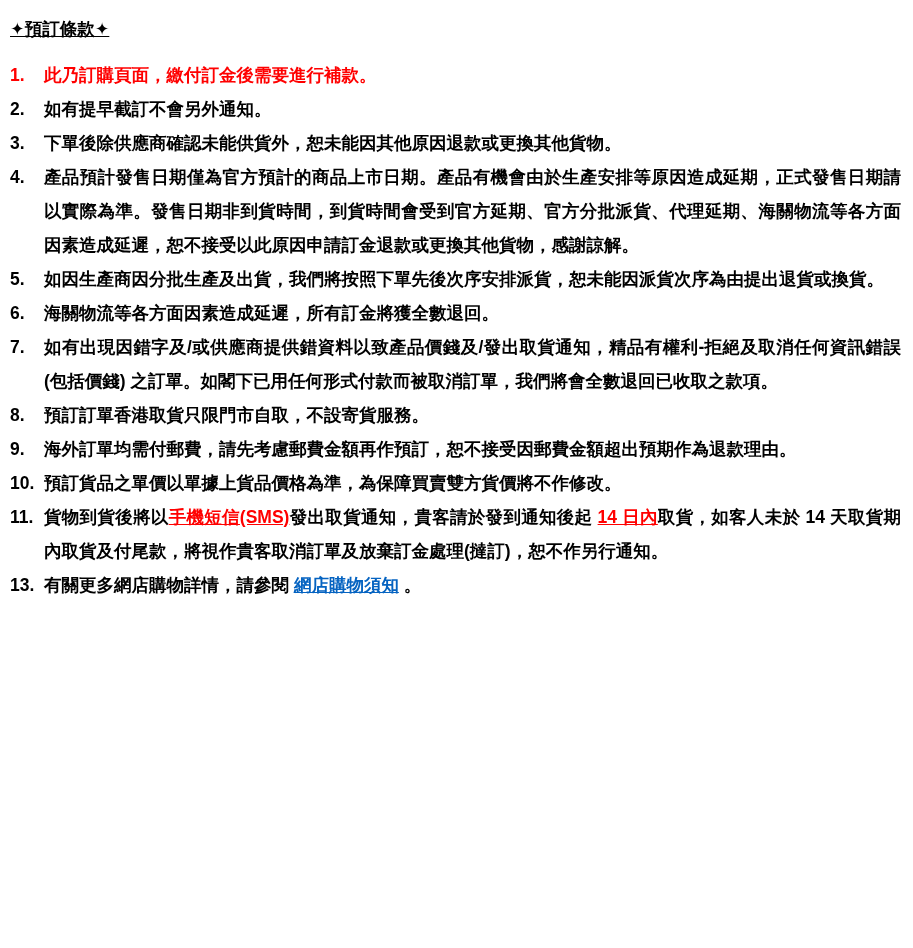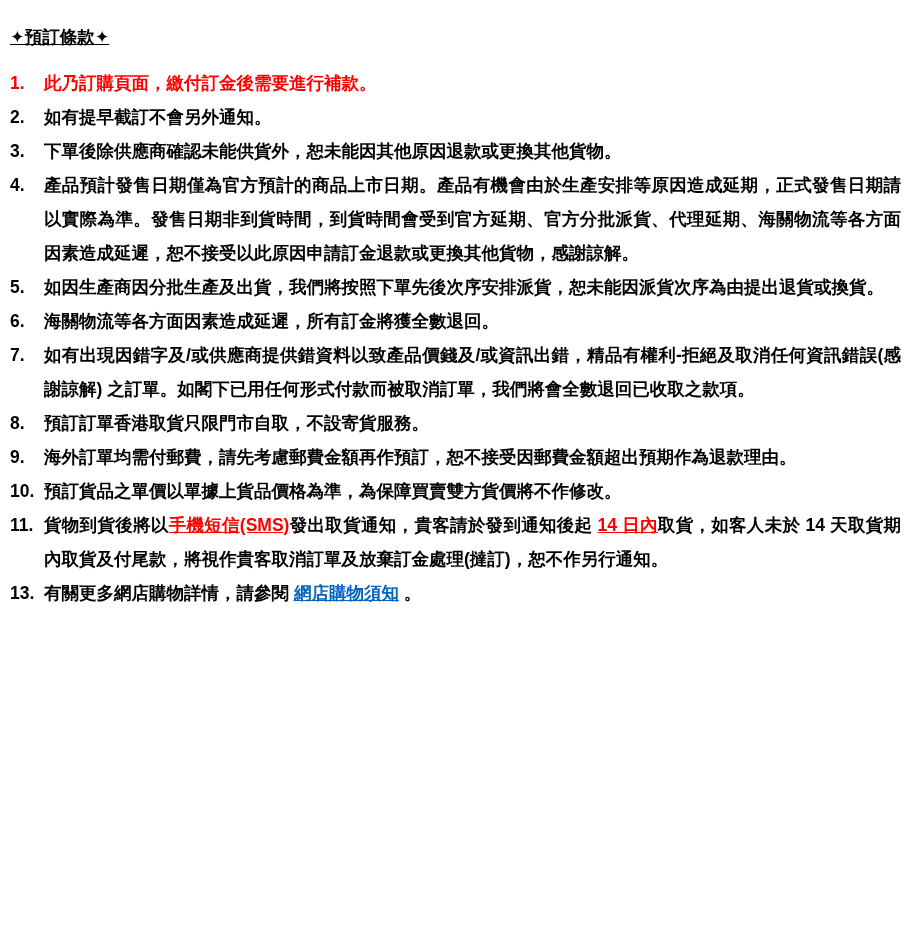--- a/index.html
+++ b/index.html
@@ -14,21 +14,21 @@
     padding: 6px 12px 0 10px;
     font-size: 17.5px;
   }
   .title {
     color: #ff0000;
     line-height: 34px;
     text-decoration: underline;
     letter-spacing: 0.5px;
   }
   .section-header {
-    margin-top: 14px;
+    margin-top: 6px;
     line-height: 34px;
   }
   .section-header .hdr-text {
     text-decoration: underline;
   }
   .terms {
     margin-top: 12px;
   }
   .term {
     display: flex;
@@ -90,21 +90,21 @@
       <div class="txt">如因生產商因分批生產及出貨，我們將按照下單先後次序安排派貨，恕未能因派貨次序為由提出退貨或換貨。</div>
     </div>
 
     <div class="term">
       <span class="num">6.</span>
       <div class="txt">海關物流等各方面因素造成延遲，所有訂金將獲全數退回。</div>
     </div>
 
     <div class="term">
       <span class="num">7.</span>
-      <div class="txt">如有出現因錯字及/或供應商提供錯資料以致產品價錢及/或資訊出錯，精品有權利-拒絕及取消任何資訊錯誤(感謝諒解) 之訂單。如閣下已用任何形式付款而被取消訂單，我們將會全數退回已收取之款項。</div>
+      <div class="txt">如有出現因錯字及/或供應商提供錯資料以致產品價錢及/發出取貨通知，精品有權利-拒絕及取消任何資訊錯誤(包括價錢) 之訂單。如閣下已用任何形式付款而被取消訂單，我們將會全數退回已收取之款項。</div>
     </div>
 
     <div class="term">
       <span class="num">8.</span>
       <div class="txt">預訂訂單香港取貨只限門市自取，不設寄貨服務。</div>
     </div>
 
     <div class="term">
       <span class="num">9.</span>
       <div class="txt">海外訂單均需付郵費，請先考慮郵費金額再作預訂，恕不接受因郵費金額超出預期作為退款理由。</div>

